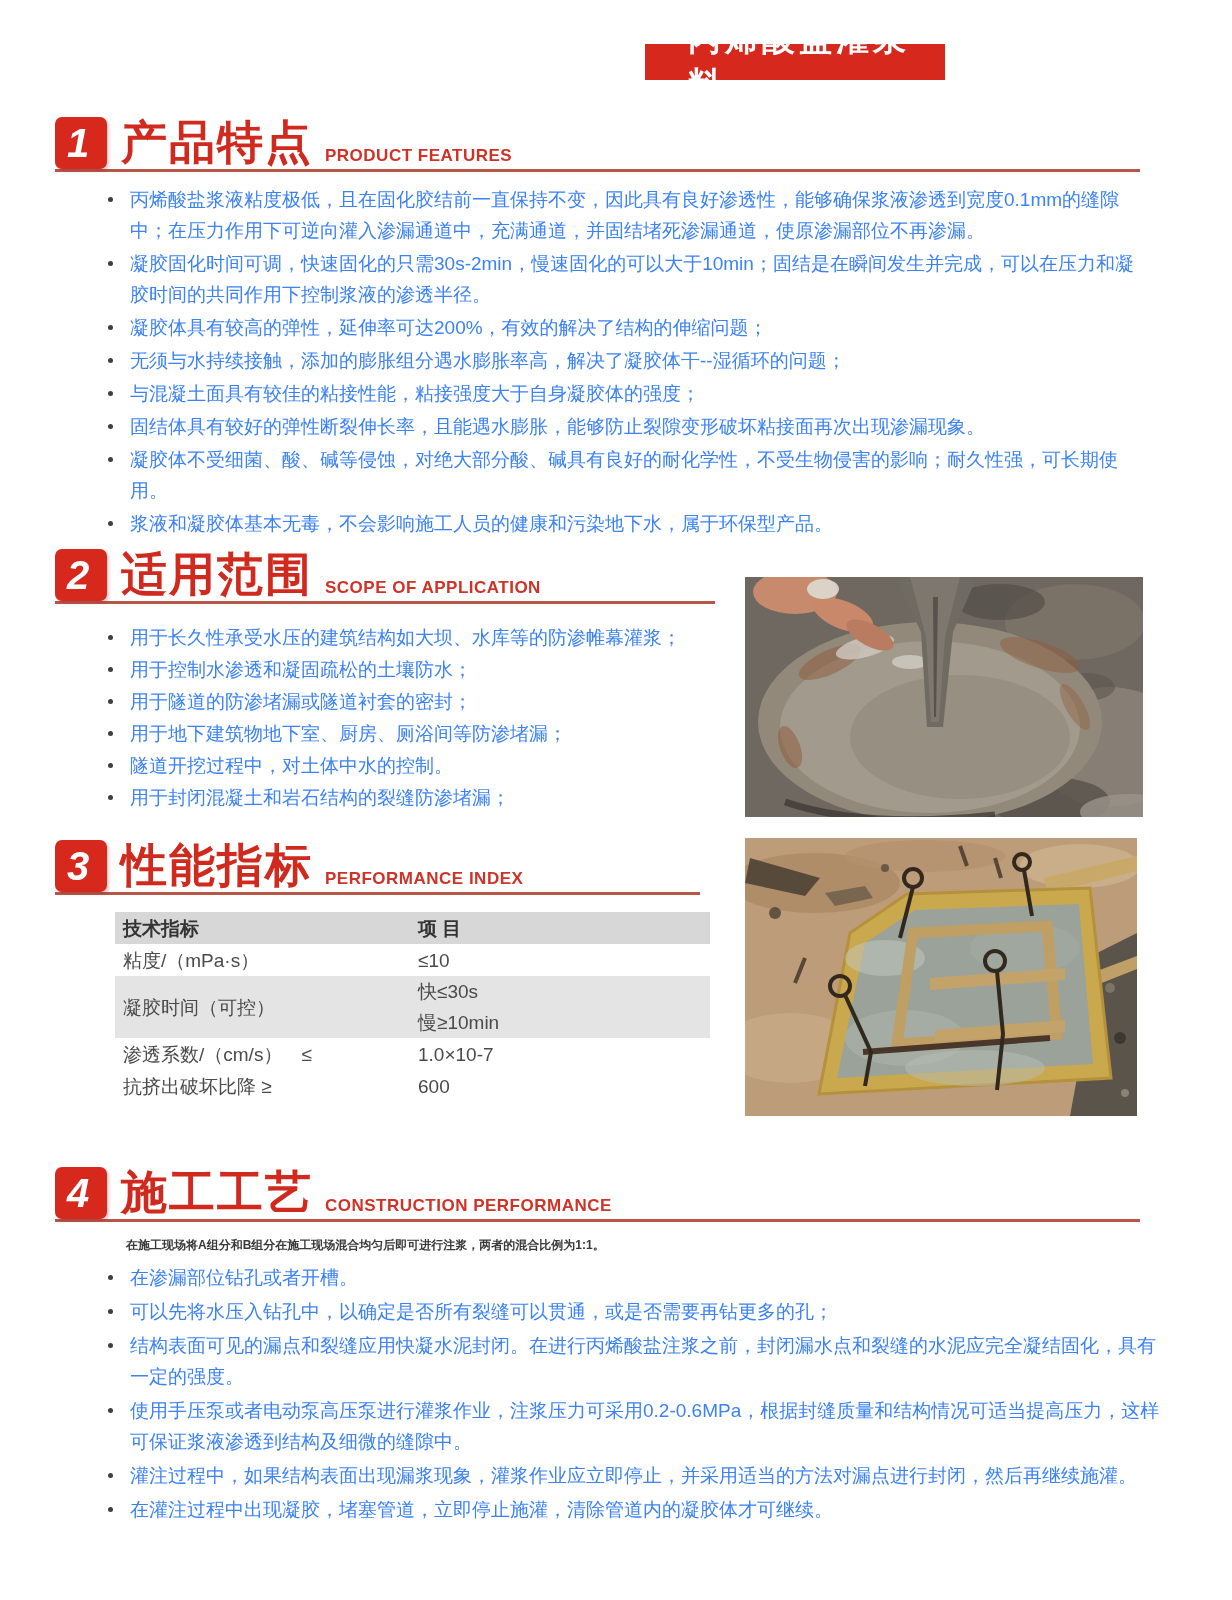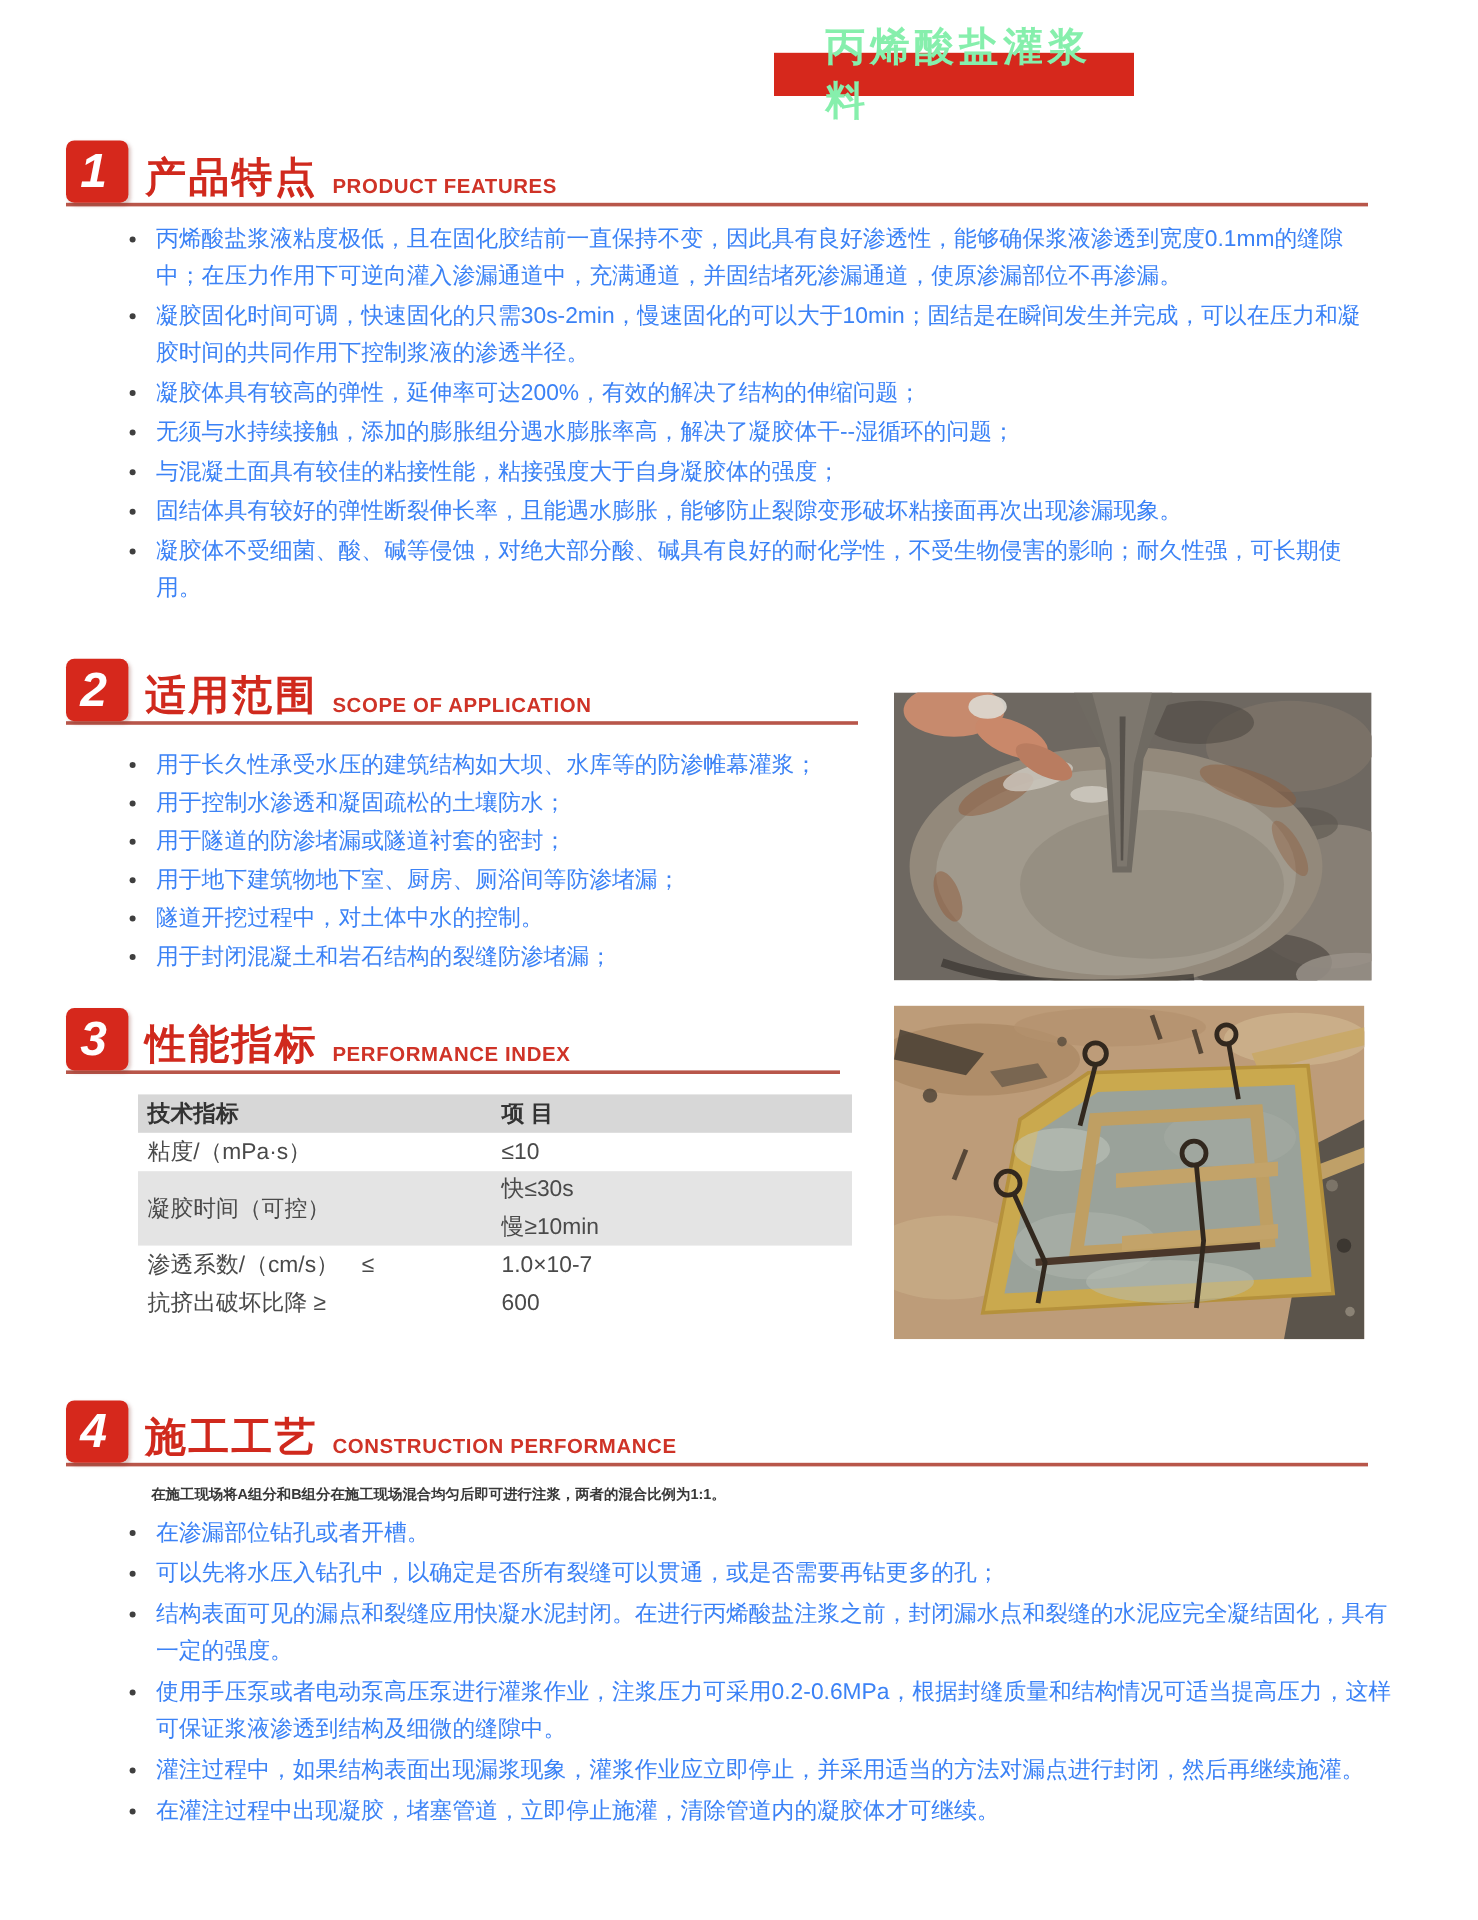--- a/index.html
+++ b/index.html
@@ -2,31 +2,31 @@
 <html><head>
 <meta charset="utf-8">
 <style>
   * { margin:0; padding:0; box-sizing:border-box; }
   html,body { width:1232px; height:1600px; background:#ffffff;
     font-family:"Liberation Sans","DejaVu Sans",sans-serif; }
   .page { position:relative; width:1232px; height:1600px; background:#fff; overflow:hidden; }
 
   
   .title-banner { position:absolute; left:645px; top:44px; width:300px; height:36px;
-    background:#d6281c; color:#86efac; display:flex; align-items:center; justify-content:center;
+    background:#d6281c; color:#ffffff; display:flex; align-items:center; justify-content:center;
     font-size:33px; font-weight:700; letter-spacing:4px;padding-left:43px; }
 
   
   .sec-header { position:absolute; left:55px; display:flex; align-items:flex-end;
     border-bottom:3px solid #b8564a; height:52px; }
   .num-box { width:52px; height:52px; background:#d6281c; border-radius:7px;
     color:#fff; font-size:40px; font-weight:700; font-style:italic;
     display:flex; align-items:center; justify-content:center;
     box-shadow:2px 2px 3px rgba(120,40,30,0.25); flex:0 0 52px; padding-right:6px; }
-  .sec-cn { font-size:34px; font-weight:700; color:#d0291d; margin-left:14px;
+  .sec-cn { font-size:46px; font-weight:700; color:#d0291d; margin-left:14px;
     line-height:1; padding-bottom:4px; letter-spacing:2px; white-space:nowrap; }
   .sec-en { font-size:17px; font-weight:700; color:#cf3327; margin-left:12px;
     line-height:1; padding-bottom:5px; white-space:nowrap; letter-spacing:0.5px; }
   #hdr-features { top:120px; width:1085px; }
   #hdr-scope { top:552px; width:660px; }
   #hdr-performance { top:843px; width:645px; }
   #hdr-construction { top:1170px; width:1085px; }
 
   
   ul.bullets { list-style:none; position:absolute; }
@@ -74,20 +74,21 @@
   </div>
 
   <ul class="bullets" id="list-features">
     <li>丙烯酸盐浆液粘度极低，且在固化胶结前一直保持不变，因此具有良好渗透性，能够确保浆液渗透到宽度0.1mm的缝隙中；在压力作用下可逆向灌入渗漏通道中，充满通道，并固结堵死渗漏通道，使原渗漏部位不再渗漏。</li>
     <li>凝胶固化时间可调，快速固化的只需30s-2min，慢速固化的可以大于10min；固结是在瞬间发生并完成，可以在压力和凝胶时间的共同作用下控制浆液的渗透半径。</li>
     <li>凝胶体具有较高的弹性，延伸率可达200%，有效的解决了结构的伸缩问题；</li>
     <li>无须与水持续接触，添加的膨胀组分遇水膨胀率高，解决了凝胶体干--湿循环的问题；</li>
     <li>与混凝土面具有较佳的粘接性能，粘接强度大于自身凝胶体的强度；</li>
     <li>固结体具有较好的弹性断裂伸长率，且能遇水膨胀，能够防止裂隙变形破坏粘接面再次出现渗漏现象。</li>
     <li>凝胶体不受细菌、酸、碱等侵蚀，对绝大部分酸、碱具有良好的耐化学性，不受生物侵害的影响；耐久性强，可长期使用。</li>
+    <li>浆液和凝胶体基本无毒，不会影响施工人员的健康和污染地下水，属于环保型产品。</li>
   </ul>
 
   <div class="sec-header" id="hdr-scope">
     <div class="num-box">2</div>
     <div class="sec-cn">适用范围</div>
     <div class="sec-en">SCOPE OF APPLICATION</div>
   </div>
 
   <ul class="bullets" id="list-scope">
     <li>用于长久性承受水压的建筑结构如大坝、水库等的防渗帷幕灌浆；</li>

